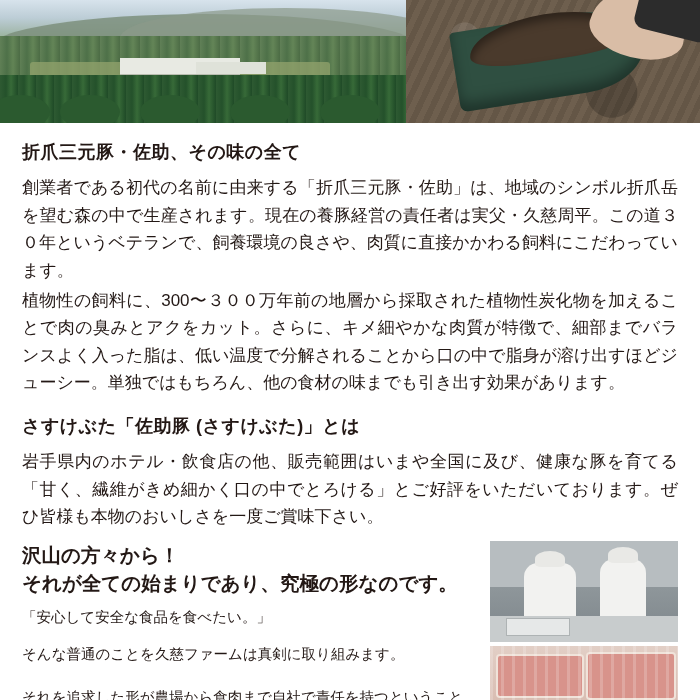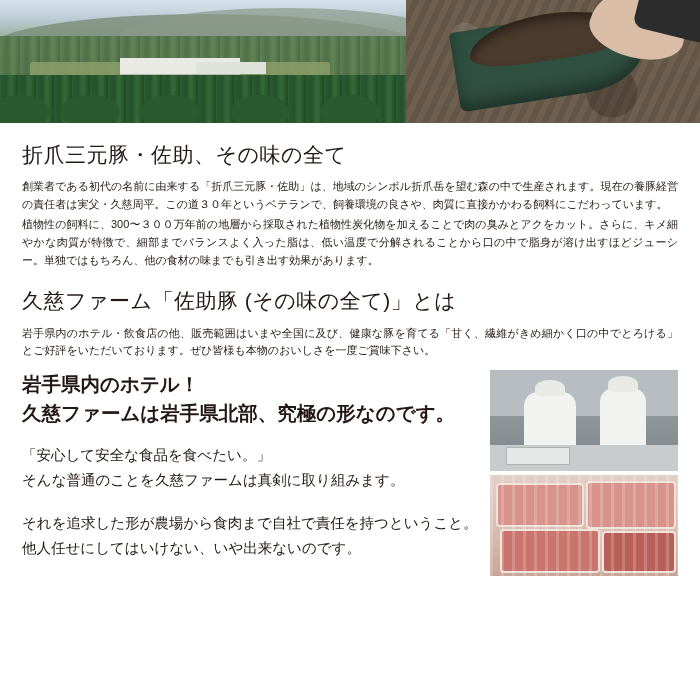--- a/index.html
+++ b/index.html
@@ -133,29 +133,29 @@
     border-radius: 10px;
     transform: rotate(14deg);
   }
 
   
   .content {
     padding: 0 22px;
     box-sizing: border-box;
   }
   h2.heading {
-    font-size: 21px;
-    font-weight: normal;
+    font-size: 18px;
+    font-weight: bold;
     letter-spacing: .5px;
     margin: 18px 0 10px 0;
     color: #231815;
     line-height: 1.3;
   }
   p.body {
-    font-size: 11px;
+    font-size: 17px;
     line-height: 1.62;
     margin: 0 0 2px 0;
     color: #231815;
     text-align: justify;
   }
   .block {
     margin-bottom: 10px;
   }
   .section3 {
     position: relative;
@@ -274,21 +274,21 @@
 
   <div class="content">
 
     <div class="block">
       <h2 class="heading">折爪三元豚・佐助、その味の全て</h2>
       <p class="body">創業者である初代の名前に由来する「折爪三元豚・佐助」は、地域のシンボル折爪岳を望む森の中で生産されます。現在の養豚経営の責任者は実父・久慈周平。この道３０年というベテランで、飼養環境の良さや、肉質に直接かかわる飼料にこだわっています。</p>
       <p class="body">植物性の飼料に、300〜３００万年前の地層から採取された植物性炭化物を加えることで肉の臭みとアクをカット。さらに、キメ細やかな肉質が特徴で、細部までバランスよく入った脂は、低い温度で分解されることから口の中で脂身が溶け出すほどジューシー。単独ではもちろん、他の食材の味までも引き出す効果があります。</p>
     </div>
 
     <div class="block">
-      <h2 class="heading">久慈ファーム「佐助豚 (その味の全て)」とは</h2>
+      <h2 class="heading">さすけぶた「佐助豚 (さすけぶた)」とは</h2>
       <p class="body">岩手県内のホテル・飲食店の他、販売範囲はいまや全国に及び、健康な豚を育てる「甘く、繊維がきめ細かく口の中でとろける」とご好評をいただいております。ぜひ皆様も本物のおいしさを一度ご賞味下さい。</p>
     </div>
 
     <div class="section3">
       <div class="photo-col">
         <div class="photo kitchen">
           <div class="wall"></div>
           <div class="worker w1"></div>
           <div class="worker w2"></div>
           <div class="cap c1"></div>
@@ -299,23 +299,23 @@
         <div class="photo meat">
           <div class="slab s1"></div>
           <div class="slab s2"></div>
           <div class="slab s3"></div>
           <div class="slab s4"></div>
           <div class="fat"></div>
         </div>
       </div>
 
       <div class="s3-left">
-        <h2 class="s3-head">岩手県内のホテル！</h2>
-        <h2 class="s3-head">久慈ファームは岩手県北部、究極の形なのです。</h2>
-        <p class="s3-text" style="margin-top:16px;">「安心して安全な食品を食べたい。」</p>
-        <p class="s3-text" style="margin-top:0;">そんな普通のことを久慈ファームは真剣に取り組みます。</p>
+        <h2 class="s3-head">沢山の方々から！</h2>
+        <h2 class="s3-head">それが全ての始まりであり、究極の形なのです。</h2>
+        <p class="s3-text" style="margin-top:8px;">「安心して安全な食品を食べたい。」</p>
+        <p class="s3-text" style="margin-top:12px;">そんな普通のことを久慈ファームは真剣に取り組みます。</p>
         <p class="s3-text" style="margin-top:18px;">それを追求した形が農場から食肉まで自社で責任を持つということ。</p>
         <p class="s3-text" style="margin-top:0;">他人任せにしてはいけない、いや出来ないのです。</p>
       </div>
     </div>
 
   </div>
 </div>
 
 </body></html>

